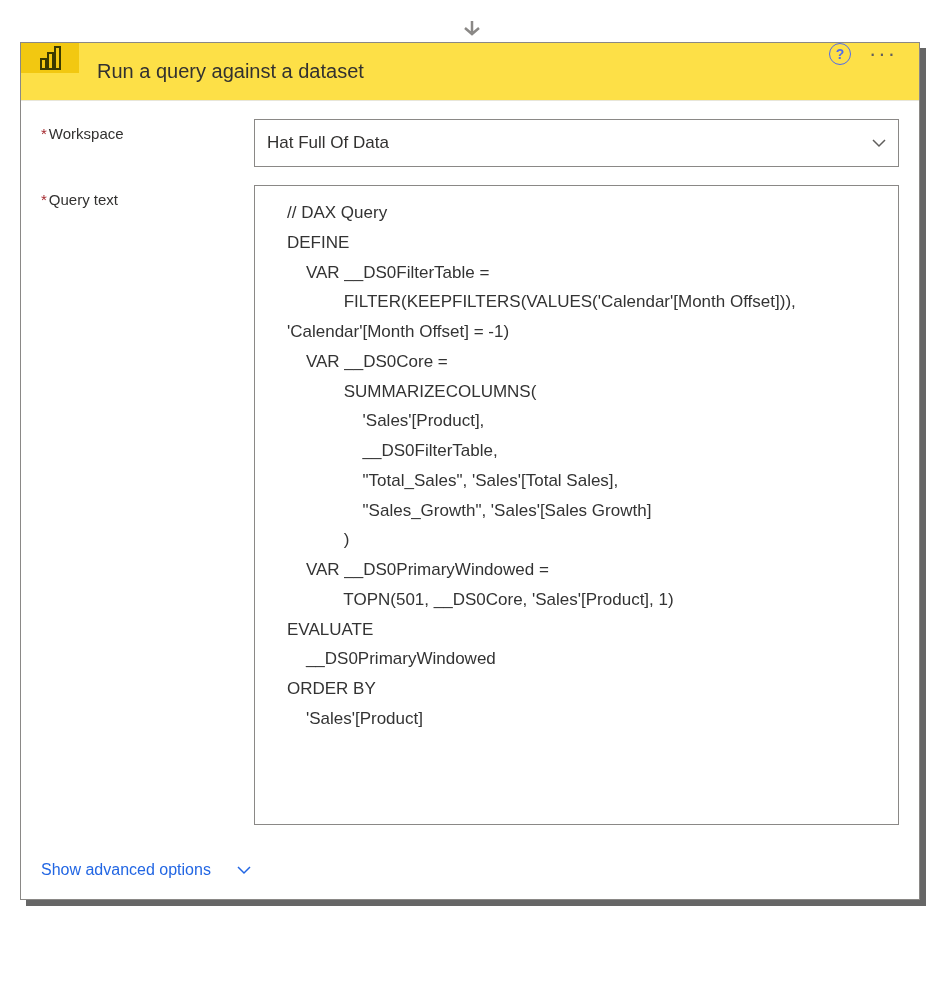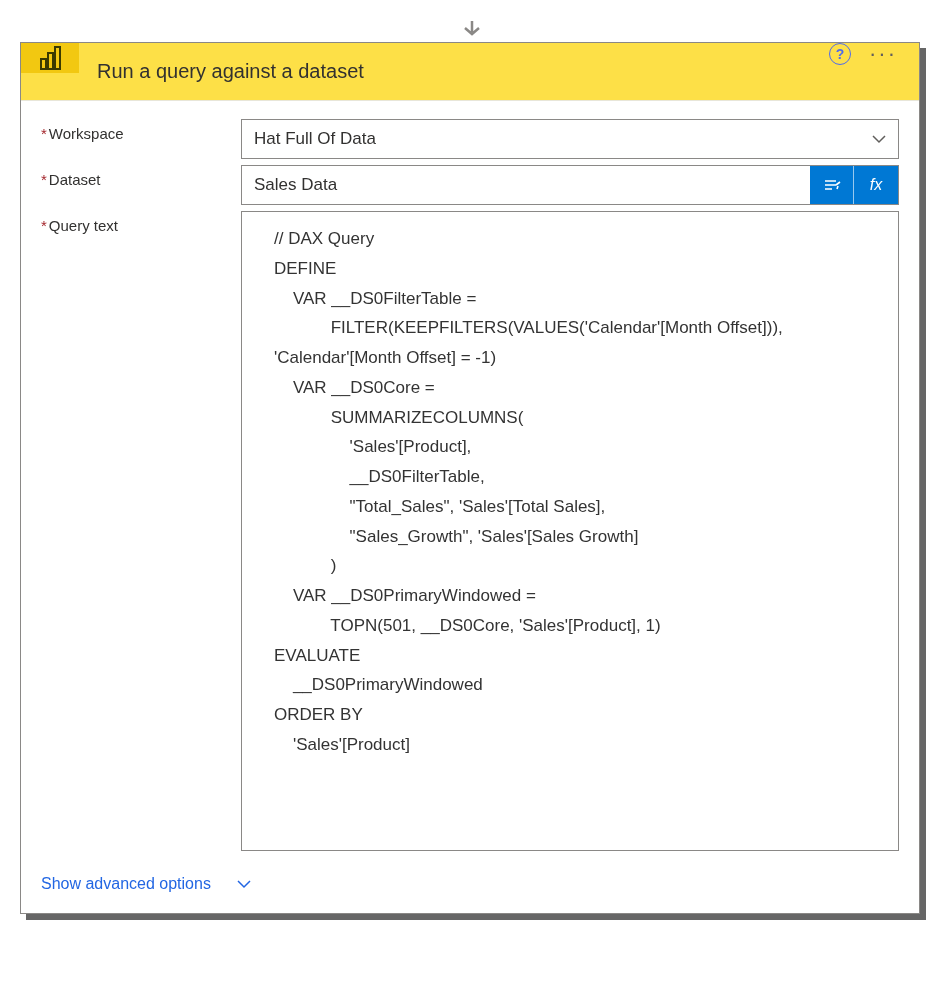--- a/index.html
+++ b/index.html
@@ -60,38 +60,39 @@
   .more-dots {
     font-size: 22px; letter-spacing: 2px; color: #605e5c;
     cursor: pointer; line-height: 1;
   }
   .card-body {
     padding: 18px 20px 20px 20px;
   }
   .form-row {
     display: flex;
     align-items: flex-start;
-    margin-bottom: 6px;
+    margin-bottom: 18px;
+    gap: 13px;
   }
   .form-row.tall { align-items: flex-start; }
   .label {
     width: 200px;
     padding-top: 6px;
     font-size: 15px;
     color: #323130;
   }
   .req { color: #a4262c; margin-right: 2px; }
   .field { flex: 1; }
   .select-box, .input-wrap {
     width: 100%;
     border: 1px solid #8a8886;
     background: #fff;
     display: flex;
     align-items: center;
-    height: 40px;
+    height: 48px;
     font-size: 17px;
   }
   .select-box { padding: 0 12px; justify-content: space-between; cursor: pointer; }
   .chev { color: #605e5c; }
   .input-wrap { padding: 0; }
   .input-text {
     flex: 1; padding: 0 12px; font-size: 17px; color: #323130;
     border: none; height: 100%; outline: none; background: transparent;
     font-family: inherit;
   }
@@ -159,39 +160,20 @@
           <span>Hat Full Of Data</span>
           <span class="chev">
             <svg width="14" height="10" viewBox="0 0 14 10" fill="none" stroke="currentColor" stroke-width="1.5">
                 <path d="M1 2 L7 8 L13 2"></path>
               </svg>
           </span>
         </div>
       </div>
     </div>
 
-    <div class="form-row">
-      <div class="label">
-        <span class="req">*</span><span>Dataset</span>
-      </div>
-      <div class="field">
-        <div class="input-wrap">
-          <input class="input-text" value="Sales Data" style="">
-          <div class="input-actions">
-            <div class="in-act sep">
-              <svg width="20" height="20" viewBox="0 0 20 20" fill="none" stroke="#fff" stroke-width="1.6">
-                <path d="M3 6 H14 M3 10 H14 M3 14 H10"></path>
-                <path d="M14 10 L18 7 M16 11 L15 14"></path>
-              </svg>
-            </div>
-            <div class="in-act" style="font-style:italic; font-size:16px;">fx</div>
-          </div>
-        </div>
-      </div>
-    </div>
 
     <div class="form-row tall">
       <div class="label">
         <span class="req">*</span><span>Query text</span>
       </div>
       <div class="field">
         <div class="textarea-box">// DAX Query
 DEFINE
     VAR __DS0FilterTable =
             FILTER(KEEPFILTERS(VALUES('Calendar'[Month Offset])),

